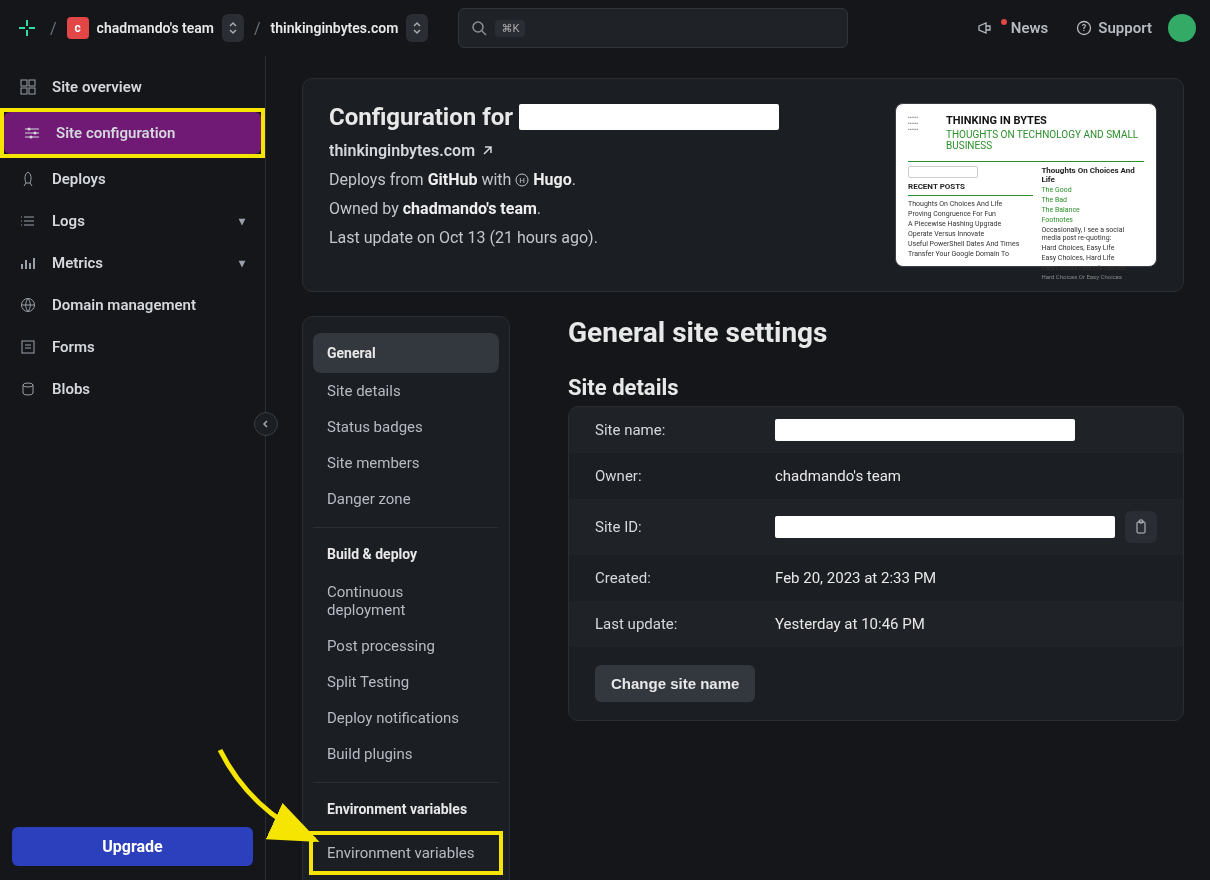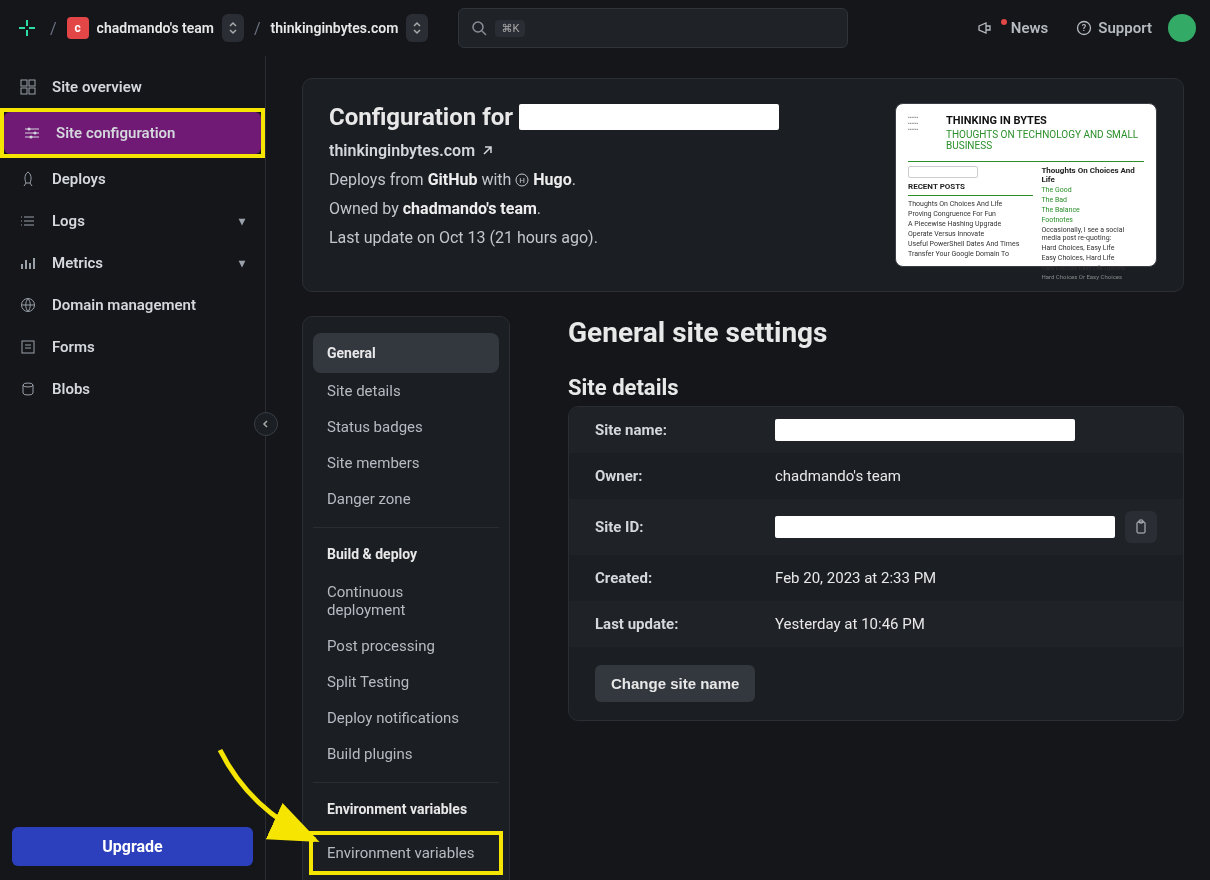--- a/index.html
+++ b/index.html
@@ -135,21 +135,21 @@
   .subnav .hl { border:4px solid #f5e500; margin:2px -4px; }
 
   .settings { flex:1;padding-left:28px; }
   .settings h2 { font-size:28px; font-weight:700; margin-bottom:26px; }
   .settings h3 { font-size:22px; font-weight:700; margin-bottom:6px;}
   .settings .desc { color:#9aa0a9; font-size:16px; margin-bottom:20px;}
   .panel { background:#1b1e23; border:1px solid #2a2d33; border-radius:10px; overflow:hidden;}
   .panel-head { padding:22px 26px; font-size:20px; font-weight:700; }
   .kv { display:flex; align-items:center; padding:12px 26px; min-height:46px;}
   .kv:nth-child(odd){ background:#1f2227;}
-  .kv .k { width:180px; color:#d4d7dc; font-size:15px; font-weight:700;}
+  .kv .k { width:180px; color:#d4d7dc; font-size:15px; font-weight:400;}
   .kv .v { color:#e8e8e8; font-size:15px; display:flex; align-items:center; gap:10px; flex:1;}
   .copybtn{
     width:32px;height:32px;border-radius:6px;background:#2a2d33;display:flex;align-items:center;justify-content:center;
     cursor:pointer; margin-left:auto;
   }
   .panel-actions{ padding:18px 26px;}
   .btn { background:#33373e; color:#e8e8e8; border:0; padding:10px 16px; border-radius:6px; font-weight:600; font-size:15px; cursor:pointer;}
 
   
   .arrow-svg{ position:absolute; left:200px; top:740px; z-index:20; pointer-events:none;}

